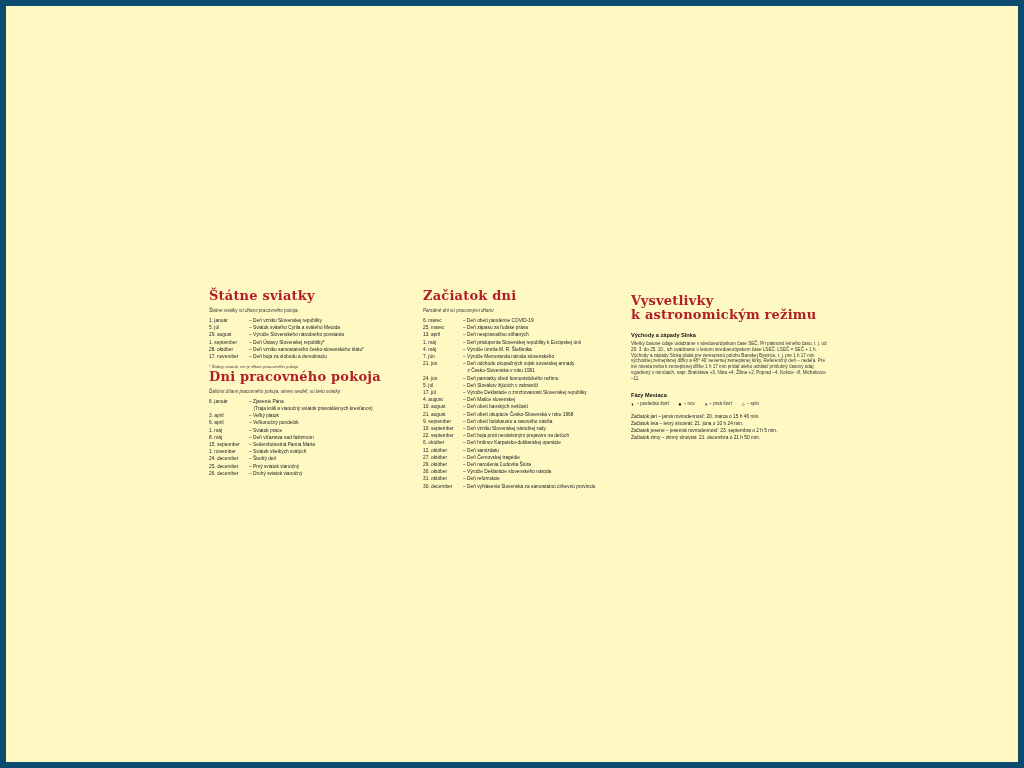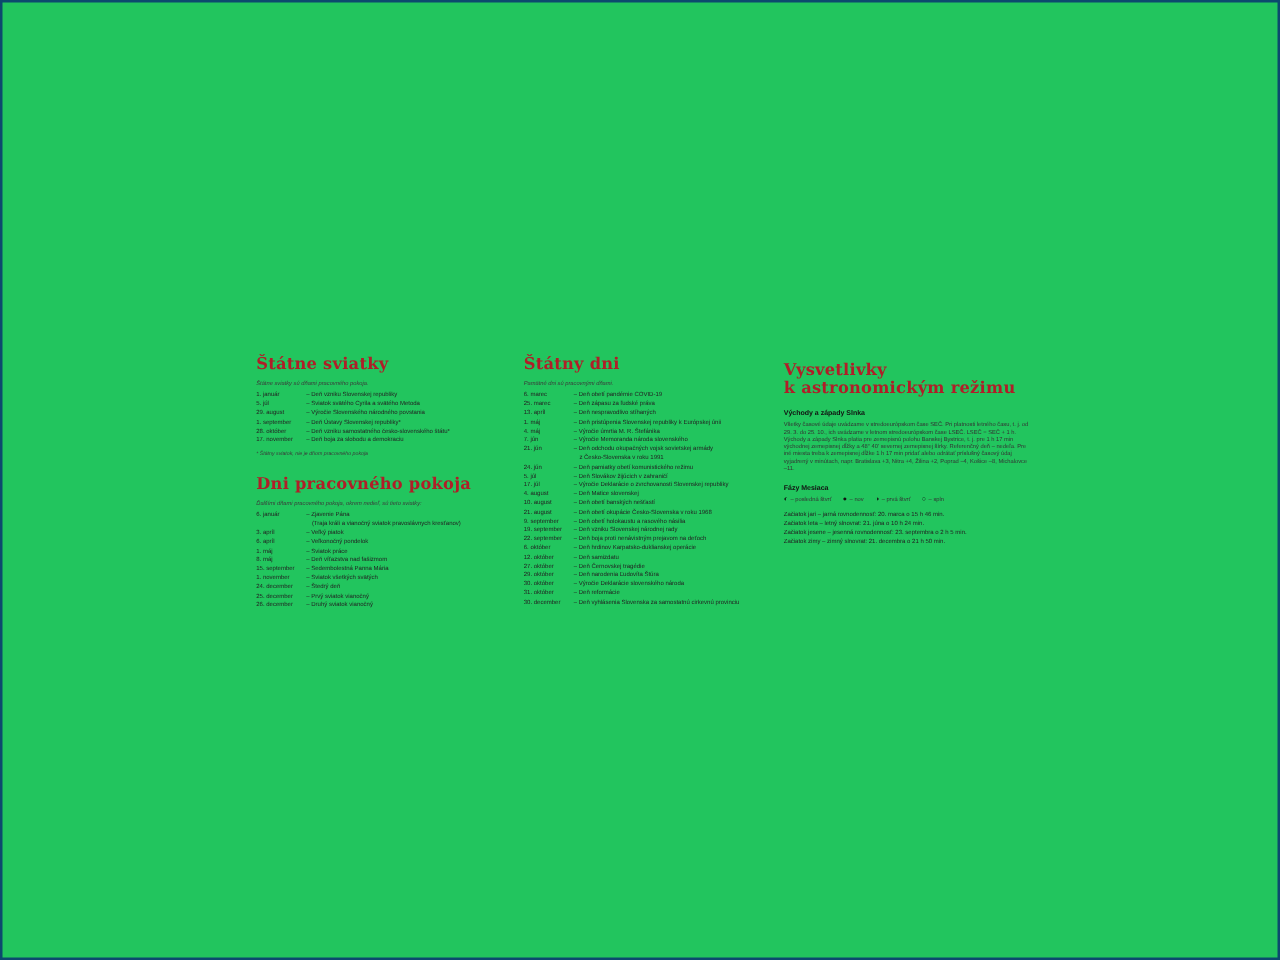--- a/index.html
+++ b/index.html
@@ -1,34 +1,34 @@
 <!DOCTYPE html>
 <html style="--accent: #b01e28;"><head>
 <meta charset="utf-8">
 <style>
   html,body { margin:0; padding:0; background:#ffffff; }
   body {
     width:1024px; height:768px; position:relative; overflow:hidden;
     font-family:"Liberation Sans", sans-serif; color:#222;
   }
   .page {
-    position:absolute; inset:0; background:#22c55e;
-    border:2px solid #0c4a6e; box-sizing:border-box;
+    position:absolute; inset:0; background:#fef9c3;
+    border:6px solid #0c4a6e; box-sizing:border-box;
   }
   .col { position:absolute; }
   .col1 { left:203px; top:283px; width:175px; }
   .col2 { left:417px; top:283px; width:200px; }
   .col3 { left:625px; top:288px; width:198px; }
 
   .h1 {
     font-family:"DejaVu Serif", serif; font-weight:bold;
     color:var(--accent, #b01e28);
     font-size:13px; line-height:14px; margin:0; letter-spacing:0.2px;
   }
-  .mt { margin-top:15px; }
+  .mt { }
   .mt2 { margin-top:13px; }
 
   .intro {
     font-size:4.6px; line-height:6px; font-style:italic;
     color:#3a3a3a; margin:5px 0 3px 0;
   }
   .list { margin:0; }
   .row { display:flex; font-size:4.8px; line-height:7.2px; color:#222; }
   .row .date { width:40px; flex:none; }
   .row .desc { flex:1; }
@@ -193,21 +193,21 @@
           <span class="date">26. december</span>
           <span class="desc">
             <span class="d1">– Druhý sviatok vianočný</span>
 
           </span>
         </div>
       </div>
   </section>
 
   <section class="col col2">
-    <h1 class="h1">Štátny dni</h1>
+    <h1 class="h1">Začiatok dni</h1>
     <p class="intro">Pamätné dni sú pracovnými dňami.</p>
     <div class="list">
 
         <div class="row">
           <span class="date">6. marec</span>
           <span class="desc">
             <span class="d1">– Deň obetí pandémie COVID-19</span>
 
           </span>
         </div>

